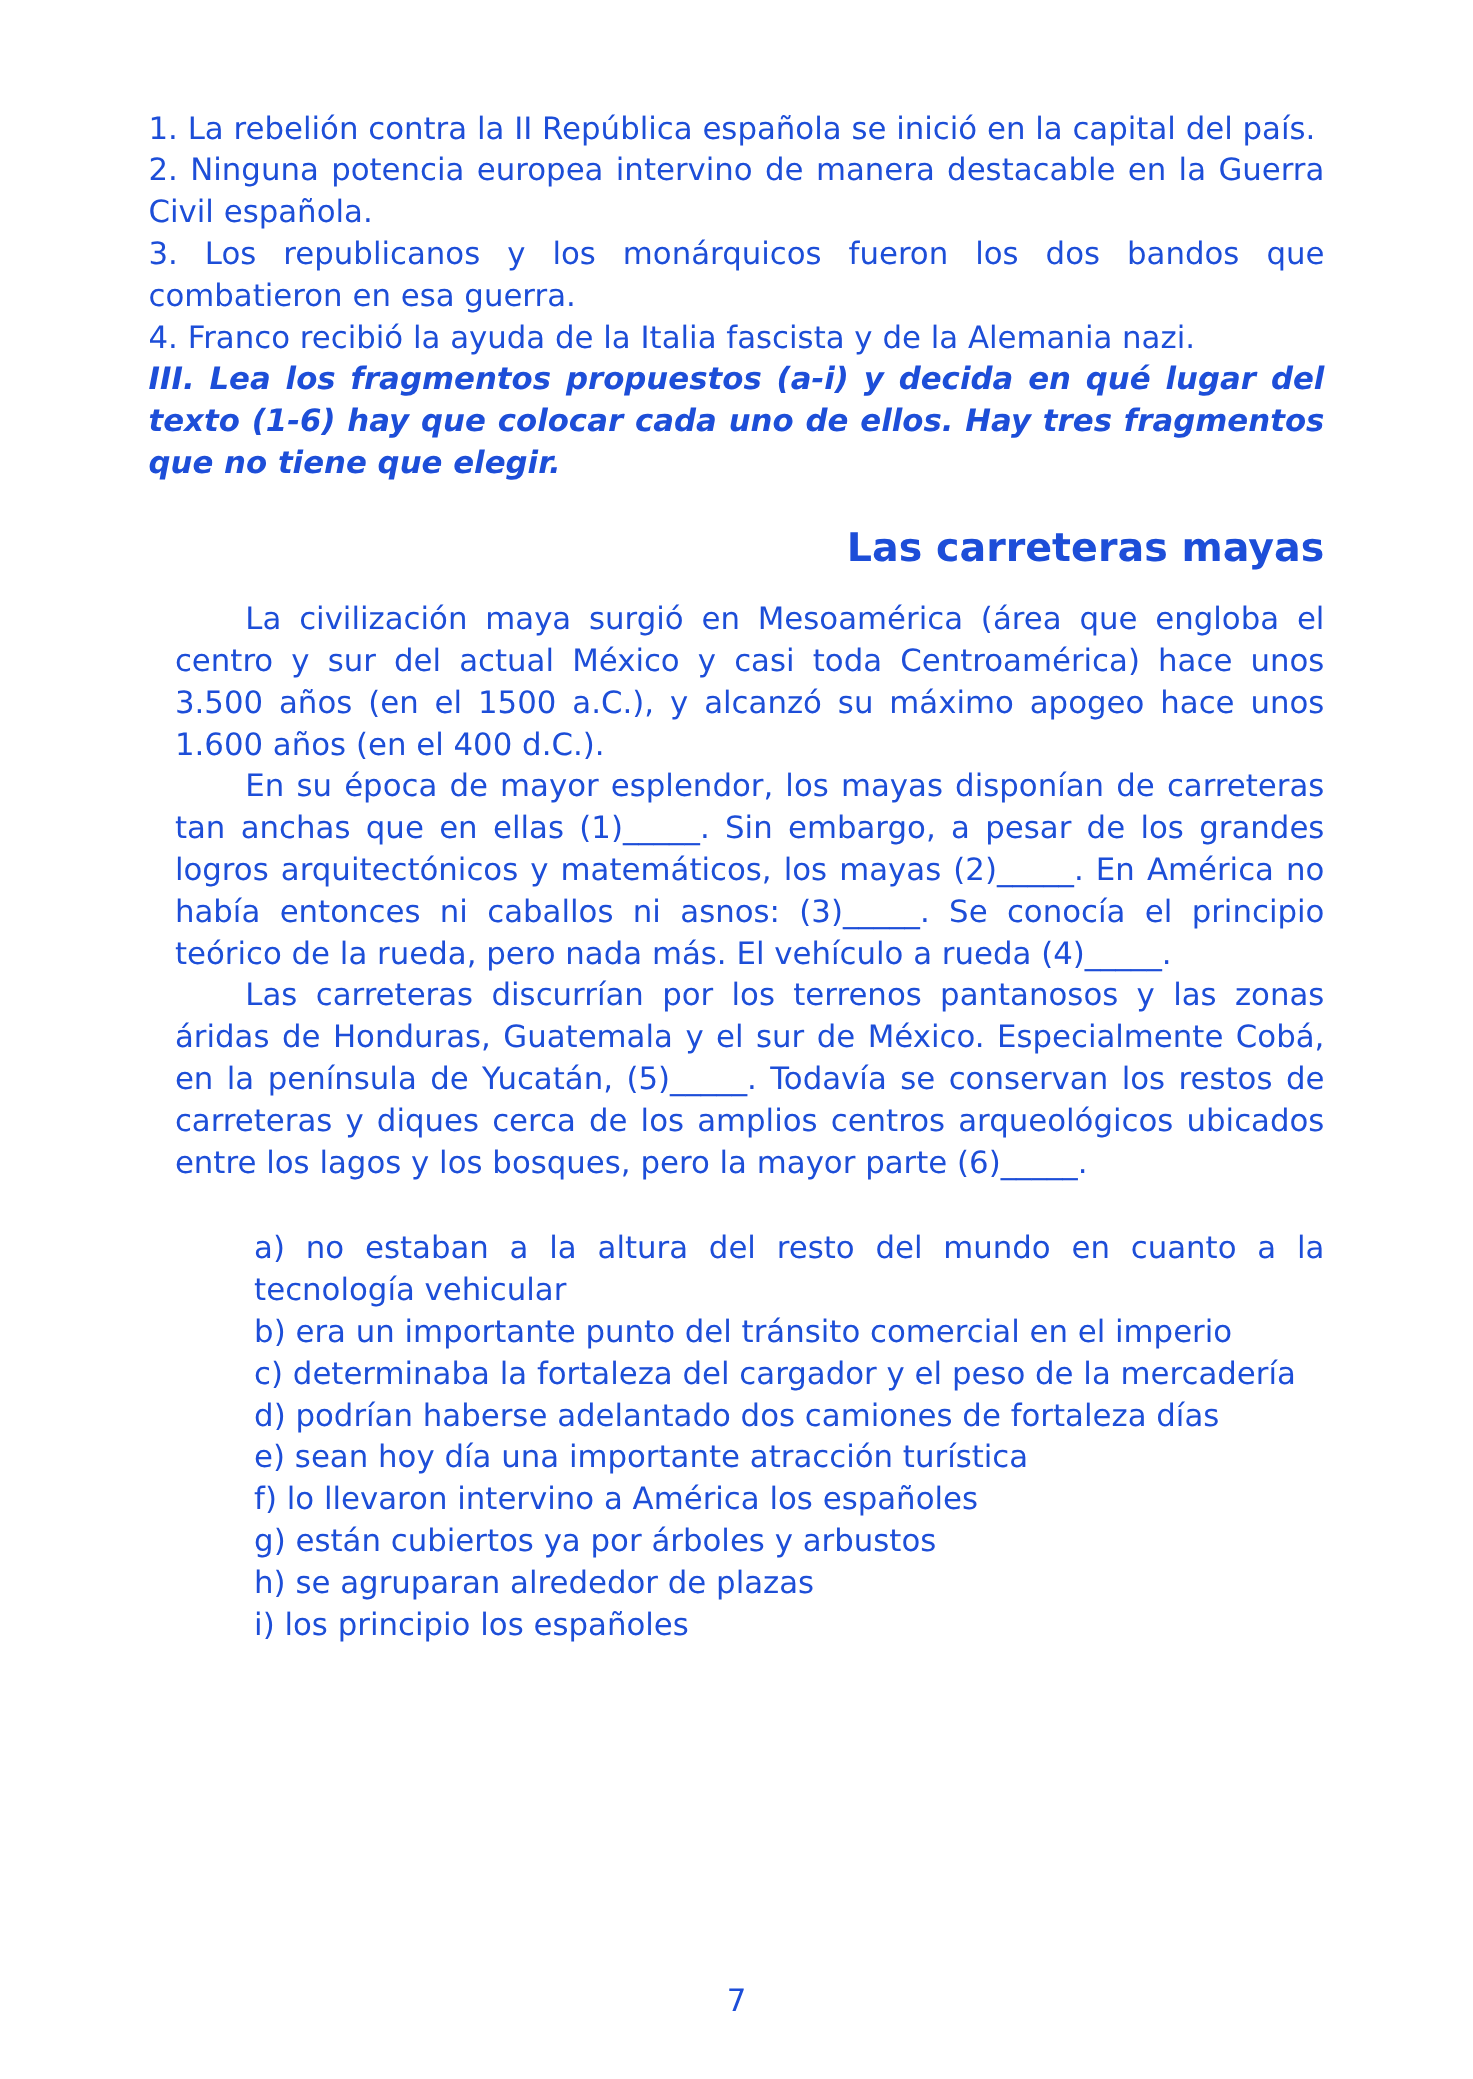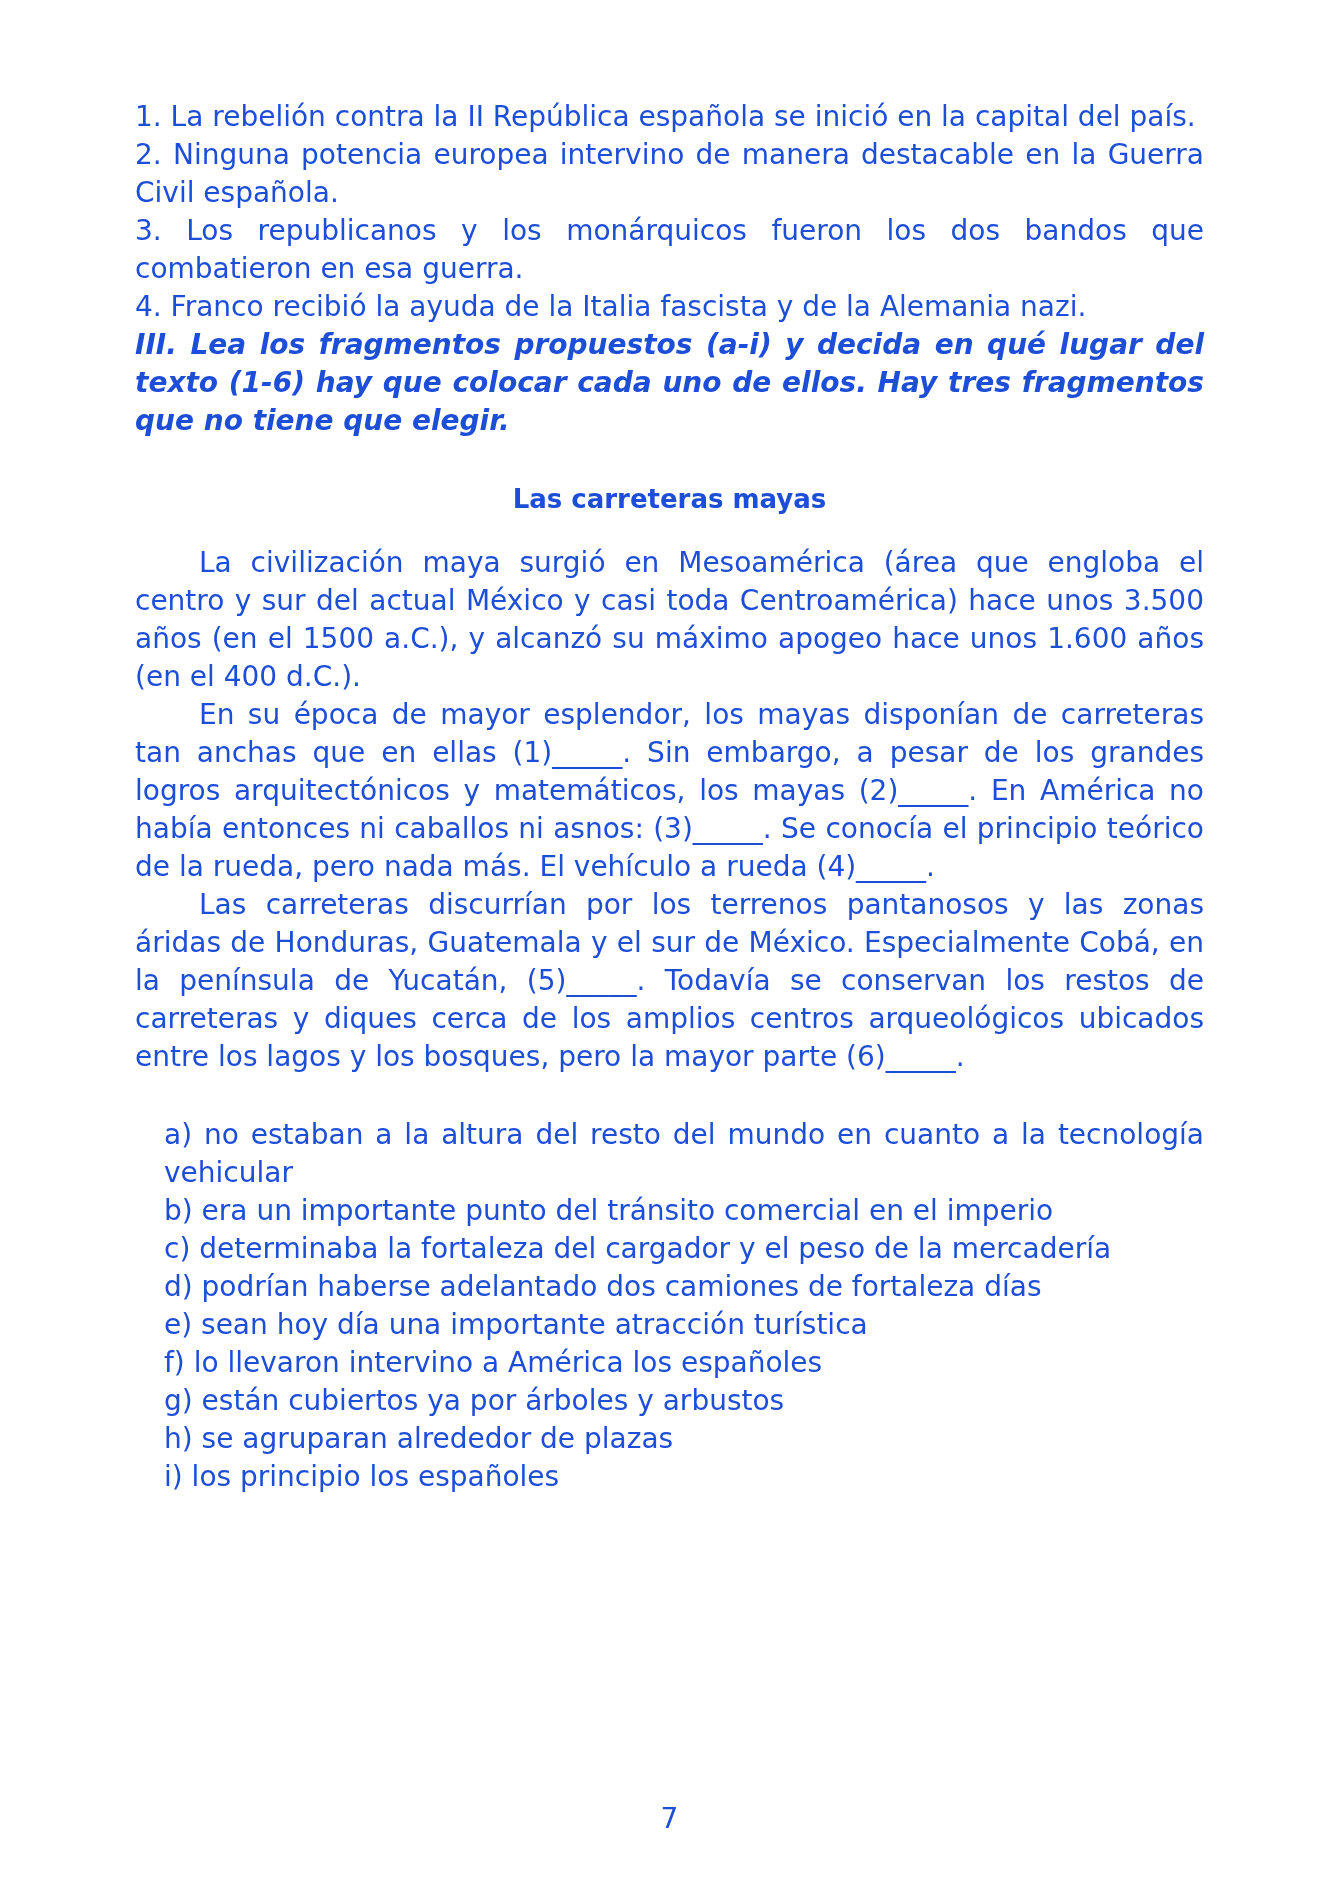--- a/index.html
+++ b/index.html
@@ -26,31 +26,32 @@
   .statement {
     text-align: justify;
   }
   .instruction {
     font-weight: bold;
     font-style: italic;
     text-align: justify;
   }
   .reading-title {
     margin: 40px 0 26px 0;
-    font-size: 26px;
+    font-size: 36px;
     font-weight: bold;
-    text-align: center;
+    text-align: right;
   }
   .body-para {
     text-align: justify;
     text-indent: 64px;
+    margin-left: 24px;
   }
   .fragments {
     margin-top: 40px;
-    margin-left: 29px;
+    margin-left: 96px;
   }
   .fragments p {
     text-align: justify;
   }
   .page-number {
     position: absolute;
     left: 0;
     bottom: 52px;
     width: 100%;
     text-align: center;

